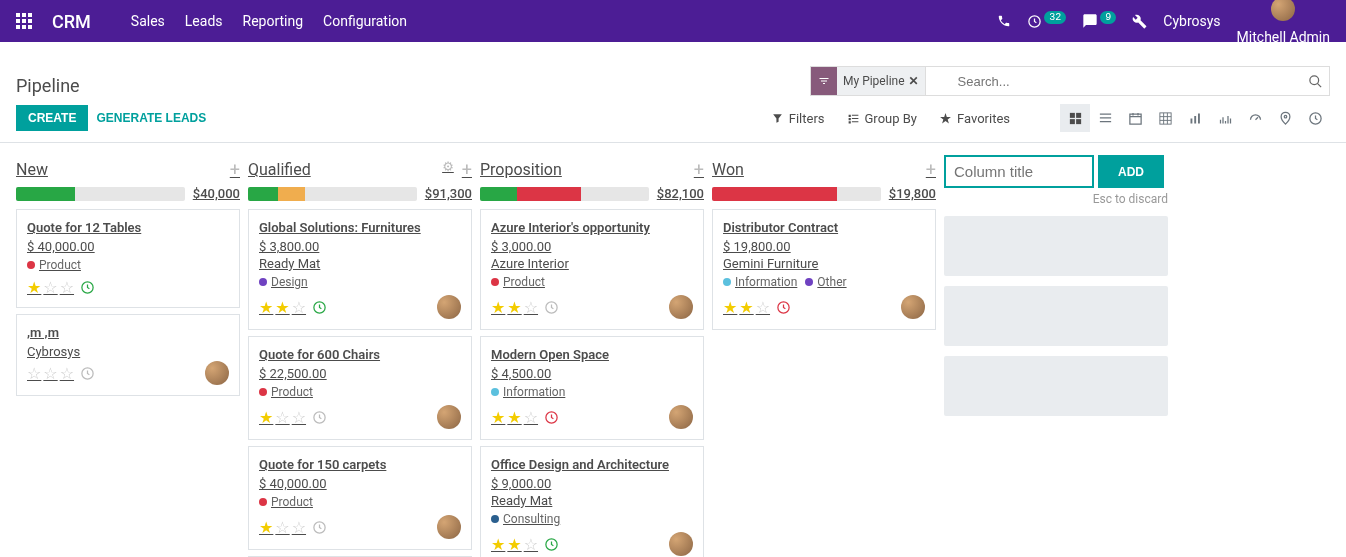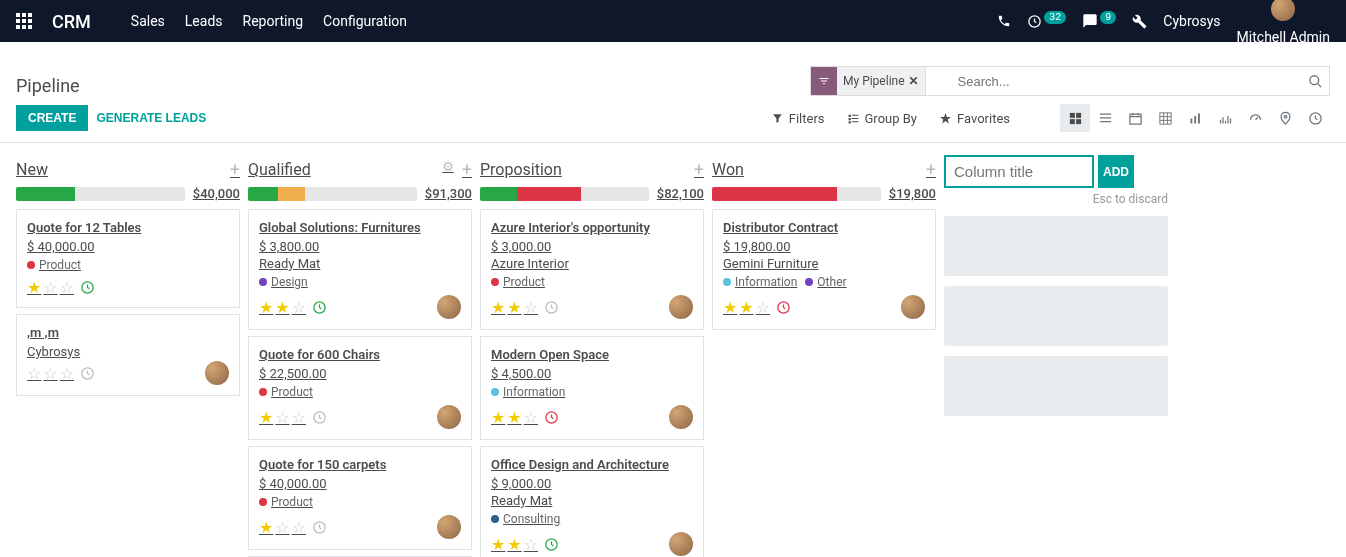--- a/index.html
+++ b/index.html
@@ -1,19 +1,19 @@
 <!DOCTYPE html>
 <html><head>
 <meta charset="utf-8">
 <style>
 * { box-sizing: border-box; margin: 0; padding: 0; }
 body { font-family: -apple-system, BlinkMacSystemFont, "Segoe UI", Roboto, sans-serif; font-size: 13px; color: #4c4c4c; background: #fff; overflow-x: hidden; }
 
 
-.topnav { background: #0f172a; color: #fff; height: 42px; display: flex; align-items: center; padding: 0 16px; }
+.topnav { background: #4c1d95; color: #fff; height: 42px; display: flex; align-items: center; padding: 0 16px; }
 .apps-icon { display: grid; grid-template-columns: repeat(3, 4px); grid-gap: 2px; margin-right: 20px; cursor: pointer; }
 .apps-icon span { width: 4px; height: 4px; background: #fff; }
 .brand { font-size: 18px; font-weight: 500; margin-right: 40px; }
 .nav-links { display: flex; gap: 20px; }
 .nav-links a { color: #fff; text-decoration: none; font-size: 14px; }
 .topnav-right { margin-left: auto; display: flex; align-items: center; gap: 16px; }
 .icon-btn { cursor:pointer; display:flex; align-items:center; position:relative; }
 .badge { background:#00a09d; color:#fff; border-radius:8px; font-size:10px; padding:1px 5px; margin-left:2px; position:relative; top:-4px;font-family:Liberation Mono, monospace;}
 .avatar-small { width:24px; height:24px; border-radius:50%; background:#c4a encompasses; background: radial-gradient(circle at 30% 30%, #d4a574, #8b6544); }
 
@@ -60,21 +60,21 @@
 .star { color:#ccc; font-size:16px; cursor:pointer;}
 .star.fill { color:#f3cc00; }
 .activity-icon { margin-left:6px; font-size:14px;}
 .activity-icon.green{color:#28a745;} .activity-icon.red{color:#dc3545;} .activity-icon.grey{color:#bbb;}
 .card-avatar { margin-left:auto; width:24px; height:24px; border-radius:50%; background: radial-gradient(circle at 30% 30%, #d4a574, #8b6544);}
 
 
 .newcol { width:232px; flex-shrink:0; padding:0 8px 0 0;}
 .newcol-input-row { display:flex; gap:4px; }
 .newcol-input { border:2px solid #00a09d; padding:6px 8px; font-size:15px; width:150px; outline:none; color:#999;}
-.newcol-add { background:#00a09d; color:#fff; border:none; padding:0 5px; font-weight:600; font-size:12px; cursor:pointer;}
+.newcol-add { background:#00a09d; color:#fff; border:none; padding:0 20px; font-weight:600; font-size:12px; cursor:pointer;}
 .newcol-hint { text-align:right; color:#999; font-size:12px; margin-top:4px;}
 .placeholder-card { background:#e9ecef; height:60px; margin-top:10px; border-radius:2px;}
 
 svg { display:block; }
 </style>
 </head>
 <body>
 
 <div class="topnav">
   <div class="apps-icon">

